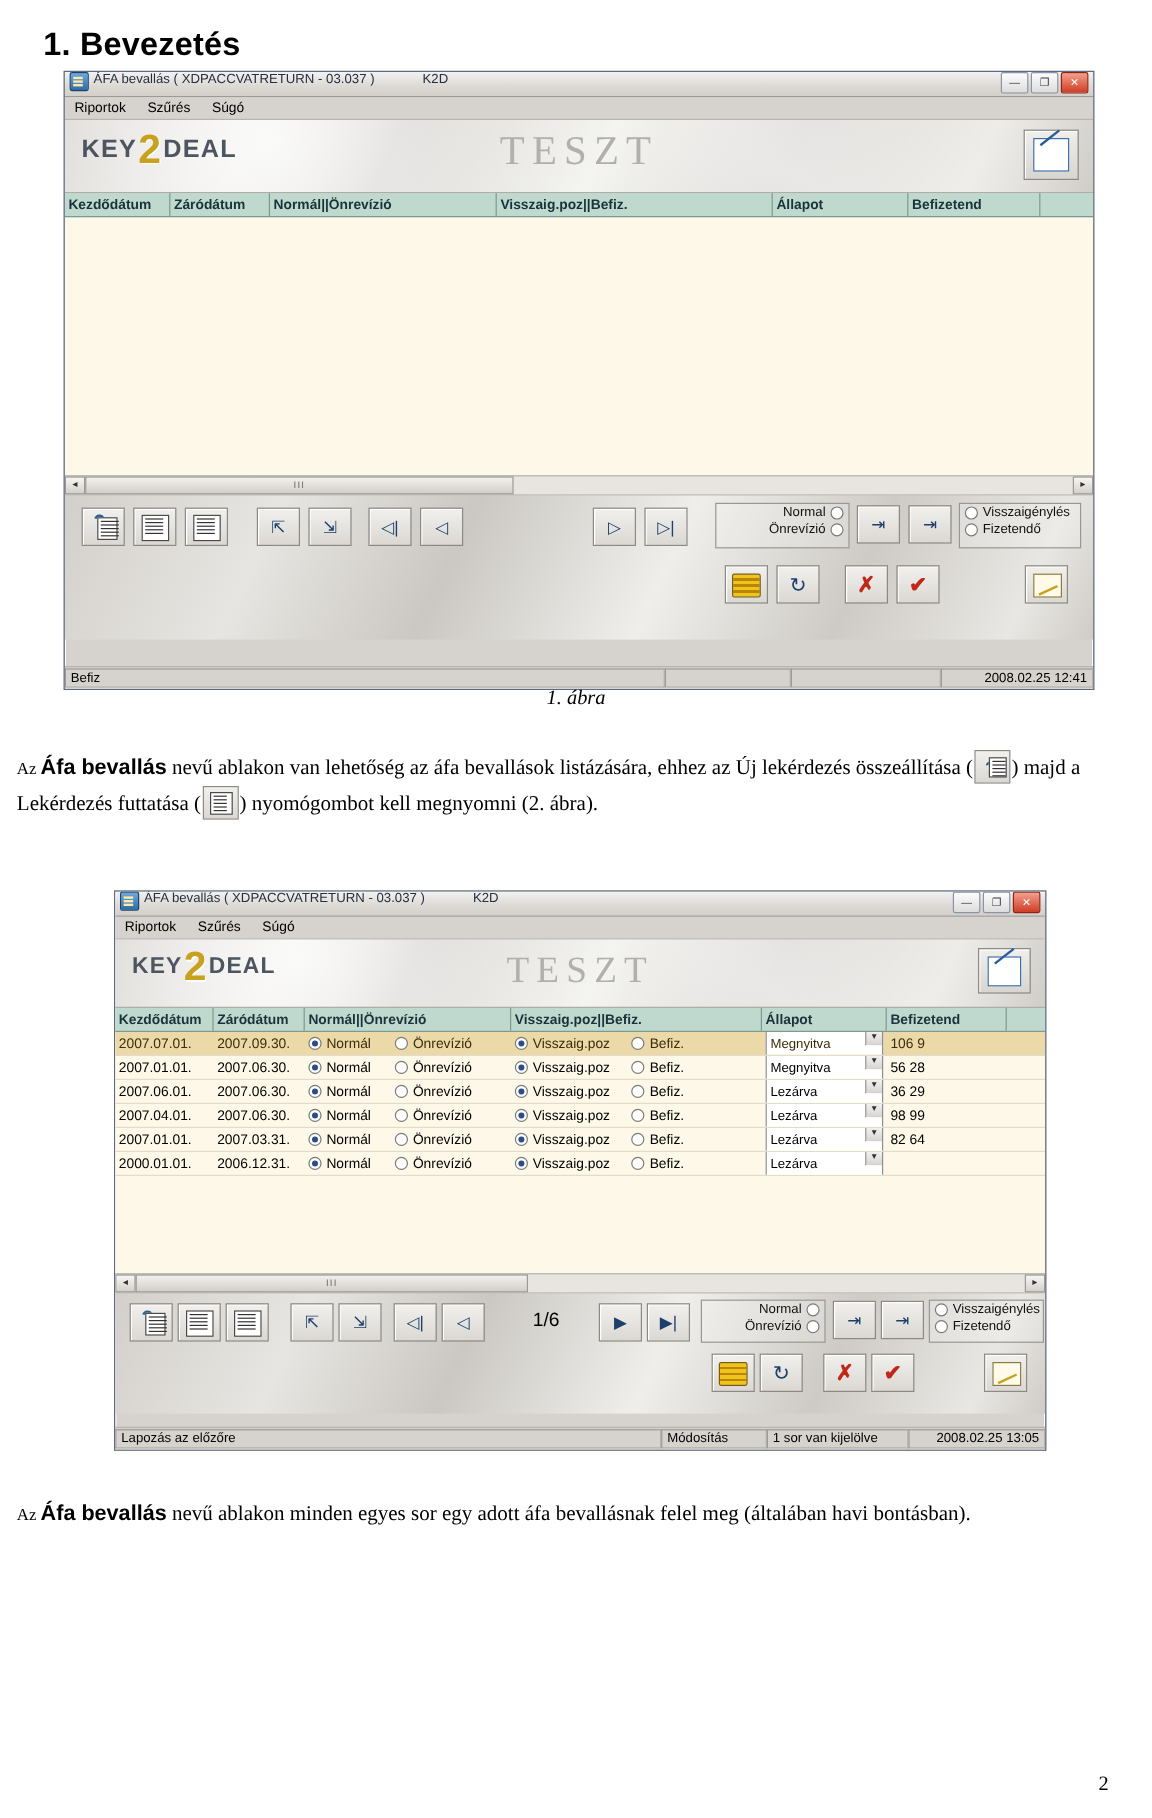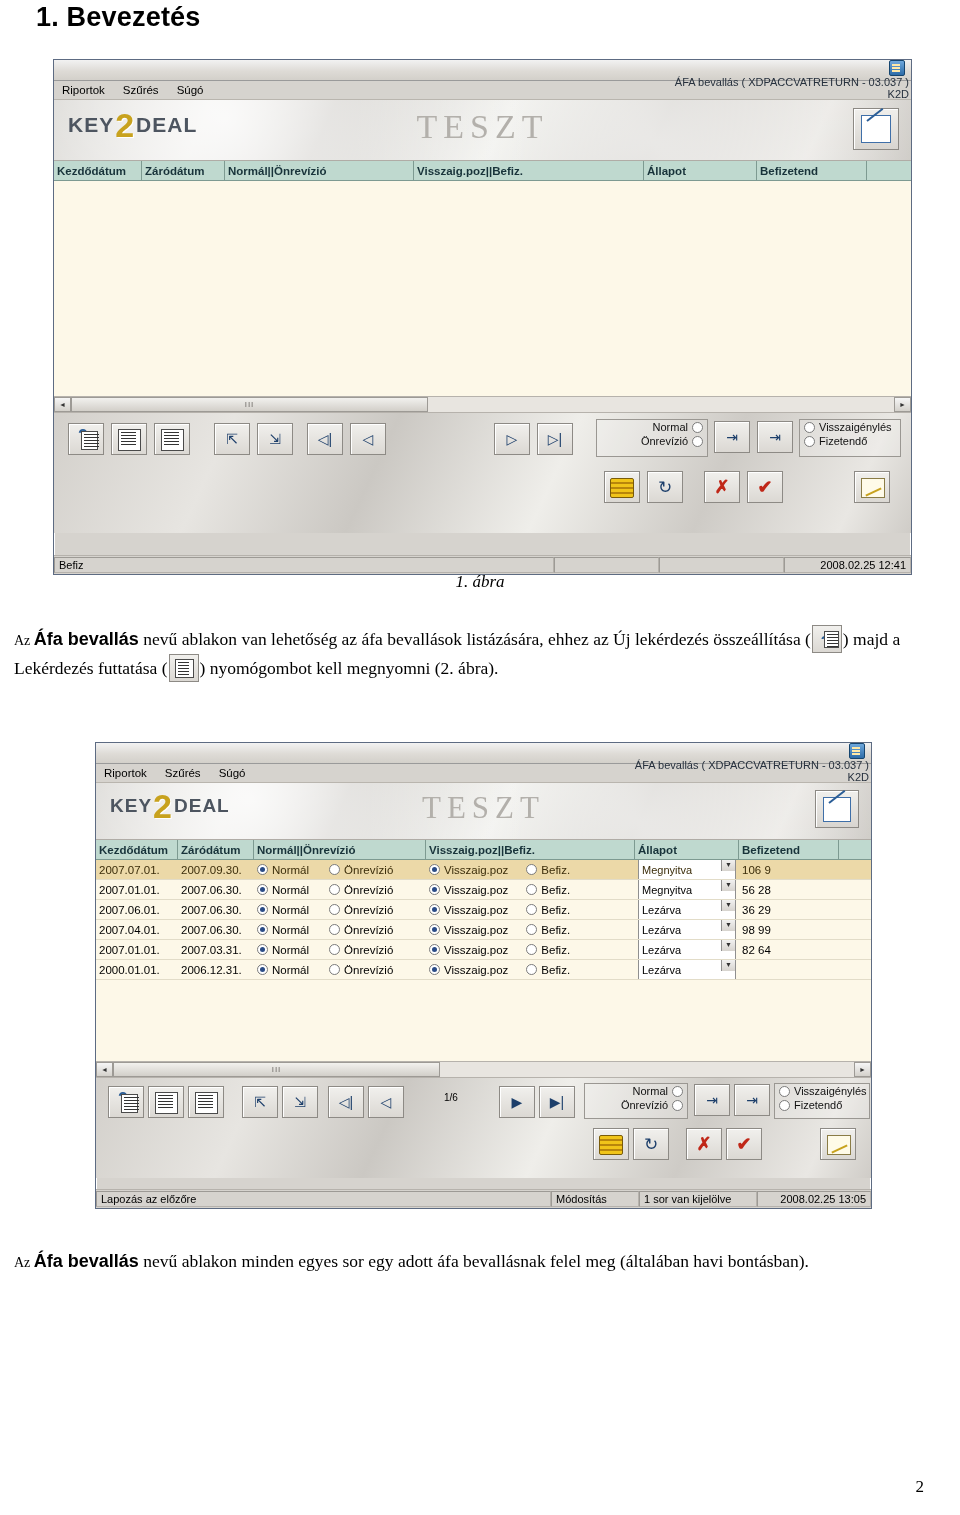--- a/index.html
+++ b/index.html
@@ -7,42 +7,41 @@
     width:960px;height:1515px;
     background:#ffffff;
     font-family:"Liberation Serif", serif;
     color:#000;
     position:relative;
     overflow:hidden;
   }
   .page{position:relative;width:960px;height:1515px;}
 
   h1.doc-title{
-    position:absolute;left:36px;top:2px;
+    position:absolute;left:36px;top:22px;
     font-family:"Liberation Sans", sans-serif;
     font-size:27px;font-weight:bold;margin:0;letter-spacing:0.2px;
   }
 
   
   .win{
     position:absolute;
     border:1px solid #5d6b82;
     background:#d6d3ce;
     box-shadow:0 0 0 1px #ffffff inset;
     font-family:"Liberation Sans", sans-serif;
     overflow:hidden;
   }
   .titlebar{
     height:20px;
     background:linear-gradient(#f2f2f2,#dedbd6 55%,#d3d0ca);
     border-bottom:1px solid #9a9a9a;
-    display:flex;align-items:flex-end;
+    display:flex;align-items:flex-start;
     font-size:11px;color:#26303d;
     padding:0 2px;
-    flex-direction:column;
   }
   .tb-icon{
     width:14px;height:14px;margin:0 4px 0 2px;
     background:linear-gradient(#6fa8dc,#2d6ca8);
     border:1px solid #15456f;border-radius:2px;
     position:relative;flex:none;
   }
   .tb-icon:after{
     content:"";position:absolute;left:2px;top:3px;width:8px;height:2px;background:#ffe9a8;
     box-shadow:0 3px 0 #ffe9a8,0 6px 0 #ffe9a8;
@@ -195,21 +194,21 @@
   }
   .tbtn .pencil2:after{
     content:"";position:absolute;left:3px;top:12px;width:17px;height:2px;background:#c8a21e;transform:rotate(-25deg);
   }
   .optgroup{
     position:absolute;border:1px solid #9a9792;background:rgba(255,255,255,.18);
     font-size:11px;color:#111;
   }
   .optline{display:flex;align-items:center;height:14px;padding-left:4px;}
   .pagecount{
-    position:absolute;font-size:10px;color:#000;font-family:"Liberation Sans", sans-serif;
+    position:absolute;font-size:16px;color:#000;font-family:"Liberation Sans", sans-serif;
   }
 
   .statusbar{
     height:18px;background:#d6d3ce;border-top:1px solid #b6b2ac;
     display:flex;align-items:center;font-size:11px;color:#000;
   }
   .statusbar .seg{
     height:16px;display:flex;align-items:center;padding:0 4px;
     border:1px solid #b6b2ac;border-top-color:#9d9a95;border-left-color:#9d9a95;
     box-sizing:border-box;white-space:nowrap;

